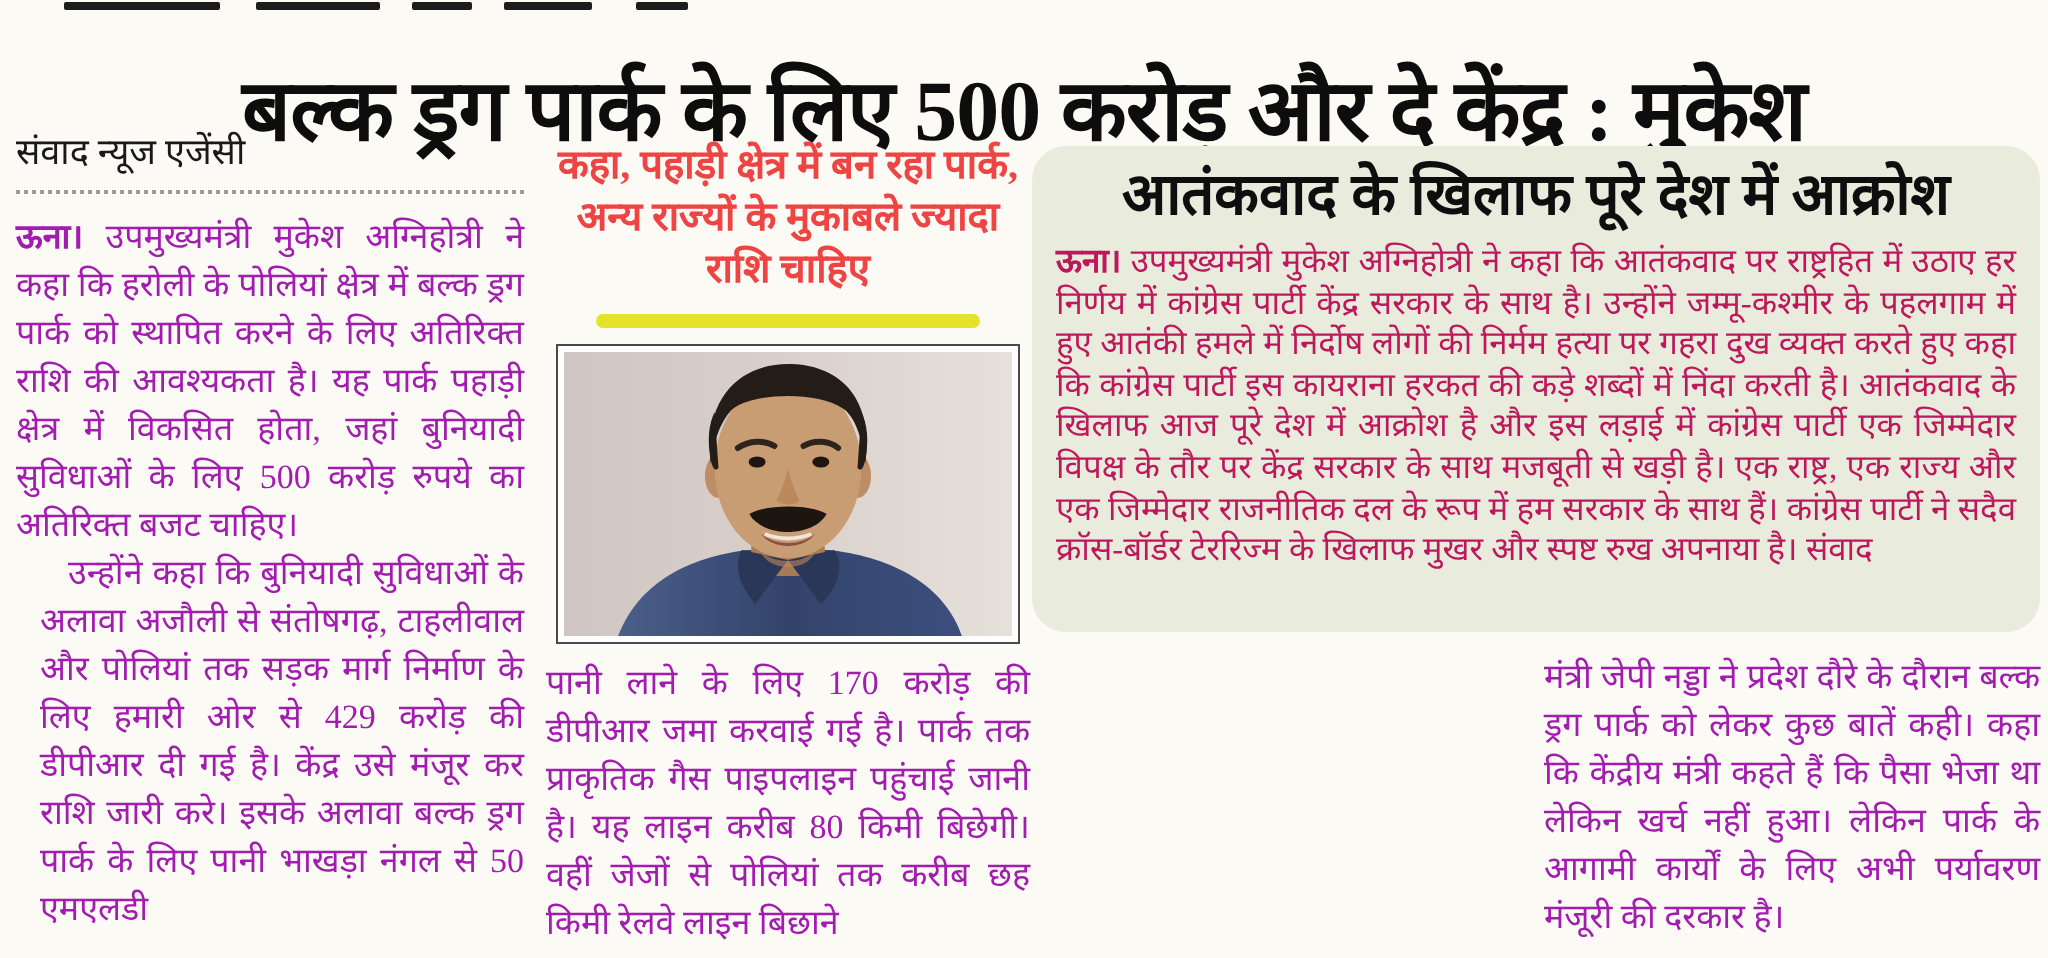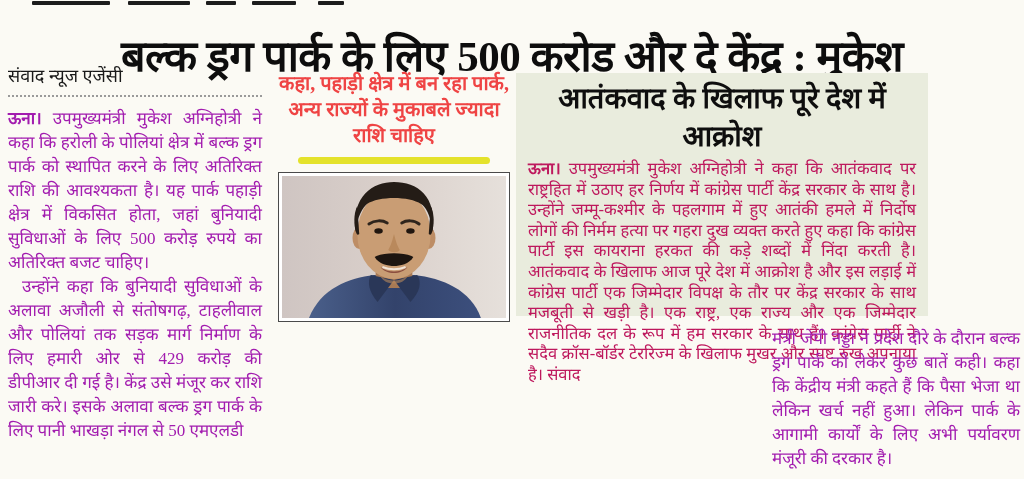--- a/index.html
+++ b/index.html
@@ -18,38 +18,38 @@
     font-size:43px;line-height:52px;font-weight:700;color:#0d0d0d;
     text-align:center;white-space:nowrap;letter-spacing:-.5px;
   }
 
   
   .col1{position:absolute;left:8px;top:64px;width:254px;}
   .byline{font-size:18px;font-weight:400;line-height:24px;}
   .byline-rule{border:0;border-top:2px dotted #9a9a9a;margin:7px 0 10px 0;}
   .bodytext{font-size:17px;line-height:24px;text-align:justify;color:#a21caf;}
   .bodytext p{margin:0;}
-  .bodytext p + p{text-indent:14px;}
+  .bodytext p + p{text-indent:14px;margin-left:12px;}
   .bodytext b{font-weight:700;}
 
   
   .col2{position:absolute;left:273px;top:70px;width:242px;text-align:center;}
   .subhead{font-size:20px;line-height:26px;font-weight:700;color:#ef4444;margin:0;}
   .yellow-rule{width:192px;height:7px;background:#e4e22b;border-radius:4px;margin:9px auto 8px auto;}
   .photo-frame{
     width:232px;margin:0 auto;background:#fff;border:1.5px solid #4a4a4a;
     padding:3px;box-sizing:border-box;
   }
   .photo-frame svg{display:block;width:100%;height:142px;}
   .col2 .bodytext{text-align:justify;margin-top:8px;}
 
   
   .greenbox{
-    position:absolute;left:516px;top:73px;width:412px;height:243px;
-    background:#e9ecdd;box-sizing:border-box;padding:6px 12px 0 12px;
+    position:absolute;left:516px;top:73px;width:504px;height:243px;
+    background:#e9ecdd;box-sizing:border-box;padding:6px 12px 0 12px;border-radius:17px;
   }
   .box-headline{
     margin:0;font-size:29px;line-height:38px;font-weight:700;color:#0e0e0e;text-align:center;
   }
   .box-body{font-size:16.5px;line-height:20.6px;text-align:justify;color:#be185d;margin-top:4px;}
   .box-body b{font-weight:700;}
 
   
   .col3{position:absolute;left:516px;top:327px;width:248px;}
   .col4{position:absolute;left:772px;top:327px;width:248px;}
@@ -124,20 +124,21 @@
 
         <path d="M96 81 C104 76 128 76 136 81 C132 88 122 90 116 90 C110 90 100 88 96 81 Z" fill="#1d1510"></path>
 
         <path d="M102 91 C110 97 122 97 130 91 C124 99 108 99 102 91 Z" fill="#8c4f3f"></path>
         <path d="M104 91 C112 94 120 94 128 91" stroke="#f2e4d8" stroke-width="2" fill="none"></path>
 
         <path d="M102 100 C110 106 122 106 130 100 C126 110 106 110 102 100 Z" fill="#b9895c" opacity="0.6"></path>
       </svg>
     </div>
 
+    <div class="bodytext">पानी लाने के लिए 170 करोड़ की डीपीआर जमा करवाई गई है। पार्क तक प्राकृतिक गैस पाइपलाइन पहुंचाई जानी है। यह लाइन करीब 80 किमी बिछेगी। वहीं जेजों से पोलियां तक करीब छह किमी रेलवे लाइन बिछाने</div>
   </div>
 
   <div class="greenbox">
     <h2 class="box-headline">आतंकवाद के खिलाफ पूरे देश में आक्रोश</h2>
     <div class="box-body">
       <b>ऊना।</b>
       <span>उपमुख्यमंत्री मुकेश अग्निहोत्री ने कहा कि आतंकवाद पर राष्ट्रहित में उठाए हर निर्णय में कांग्रेस पार्टी केंद्र सरकार के साथ है। उन्होंने जम्मू-कश्मीर के पहलगाम में हुए आतंकी हमले में निर्दोष लोगों की निर्मम हत्या पर गहरा दुख व्यक्त करते हुए कहा कि कांग्रेस पार्टी इस कायराना हरकत की कड़े शब्दों में निंदा करती है। आतंकवाद के खिलाफ आज पूरे देश में आक्रोश है और इस लड़ाई में कांग्रेस पार्टी एक जिम्मेदार विपक्ष के तौर पर केंद्र सरकार के साथ मजबूती से खड़ी है। एक राष्ट्र, एक राज्य और एक जिम्मेदार राजनीतिक दल के रूप में हम सरकार के साथ हैं। कांग्रेस पार्टी ने सदैव क्रॉस-बॉर्डर टेररिज्म के खिलाफ मुखर और स्पष्ट रुख अपनाया है।</span>
       <span>संवाद</span>
     </div>
   </div>

